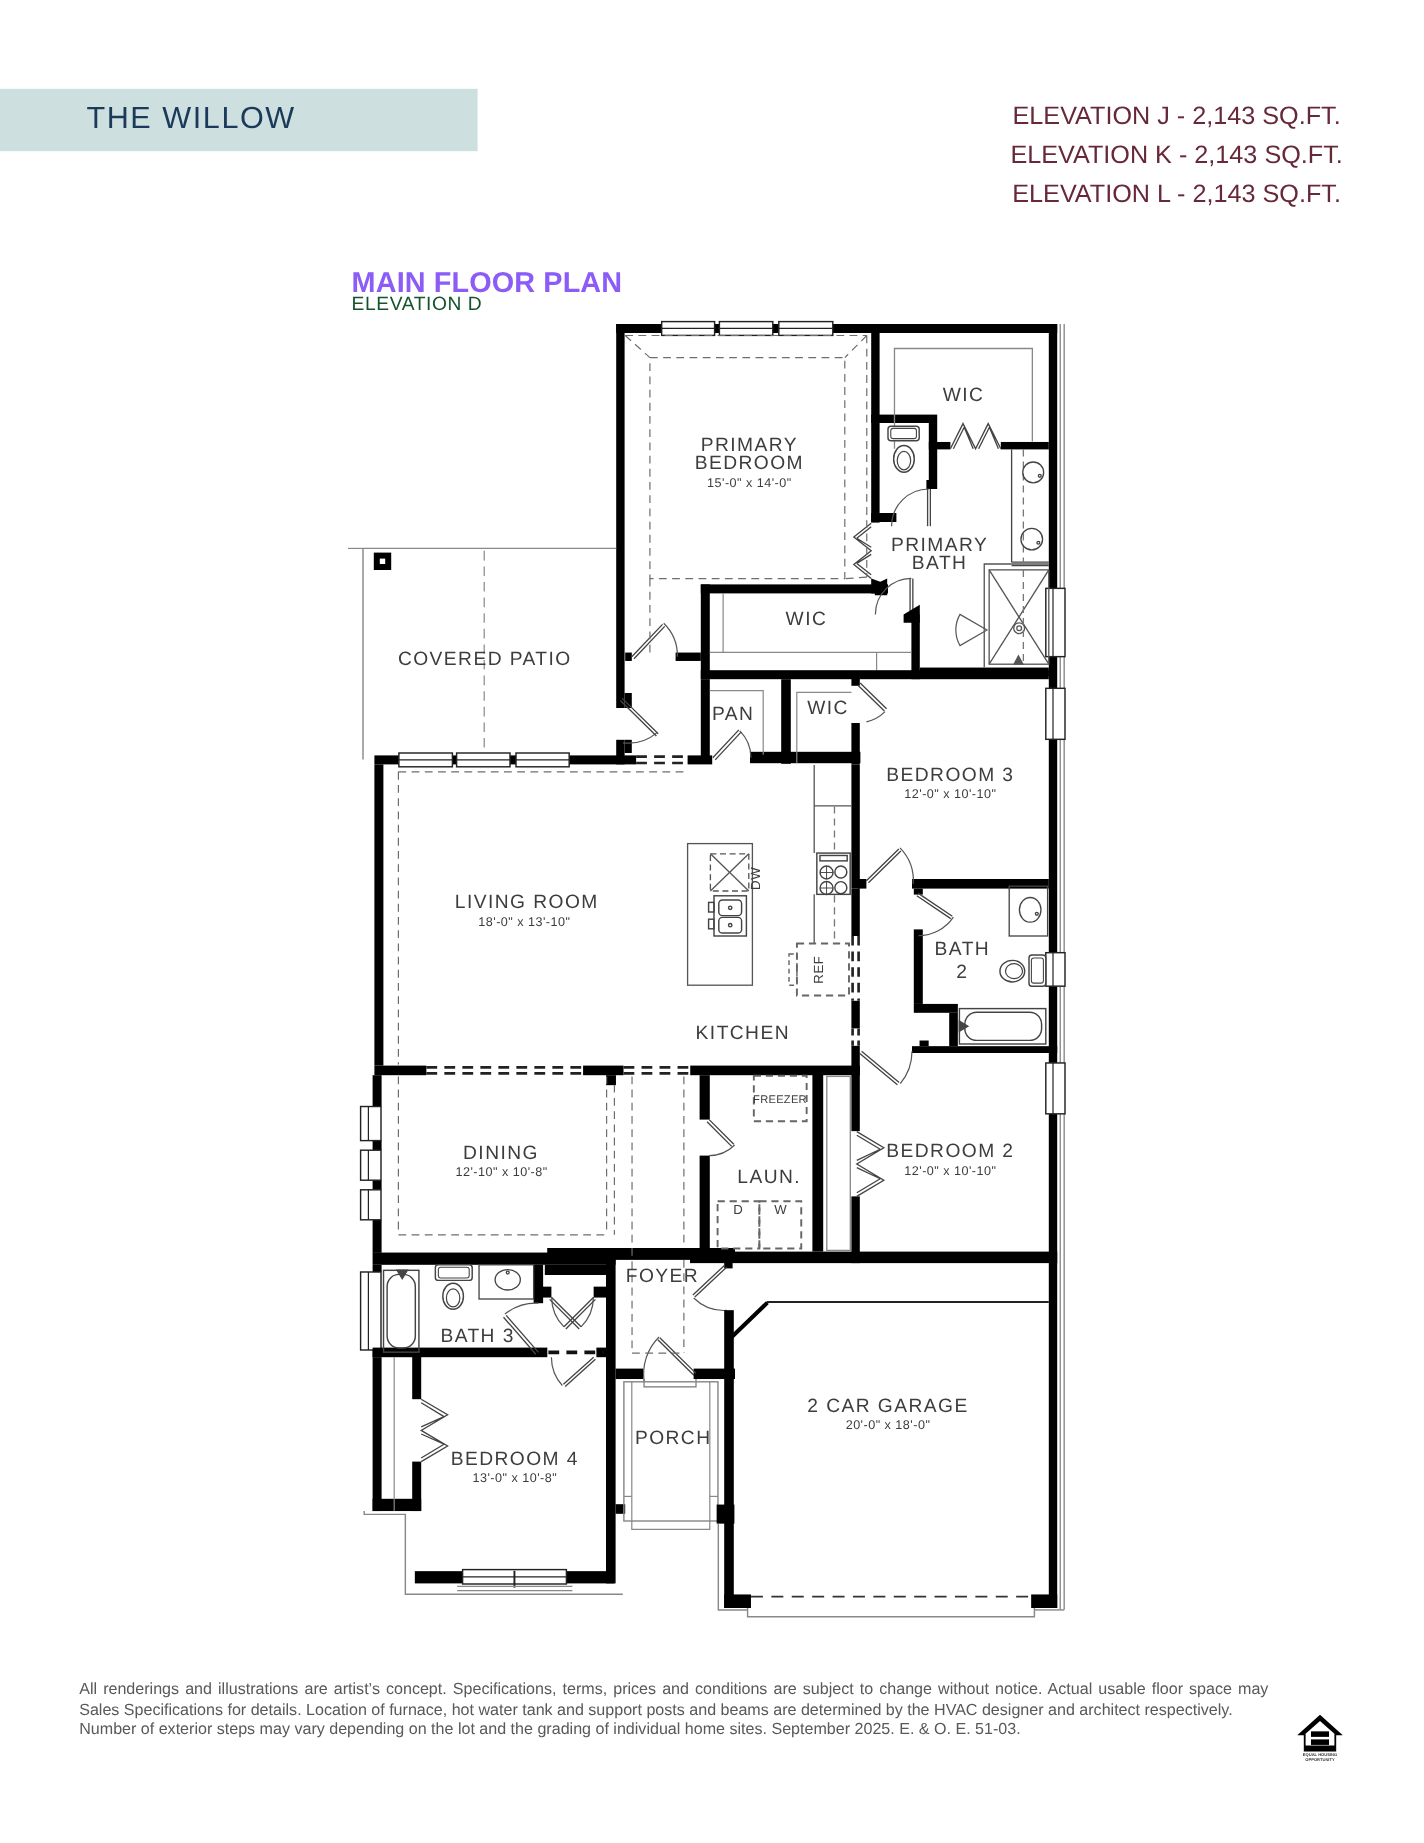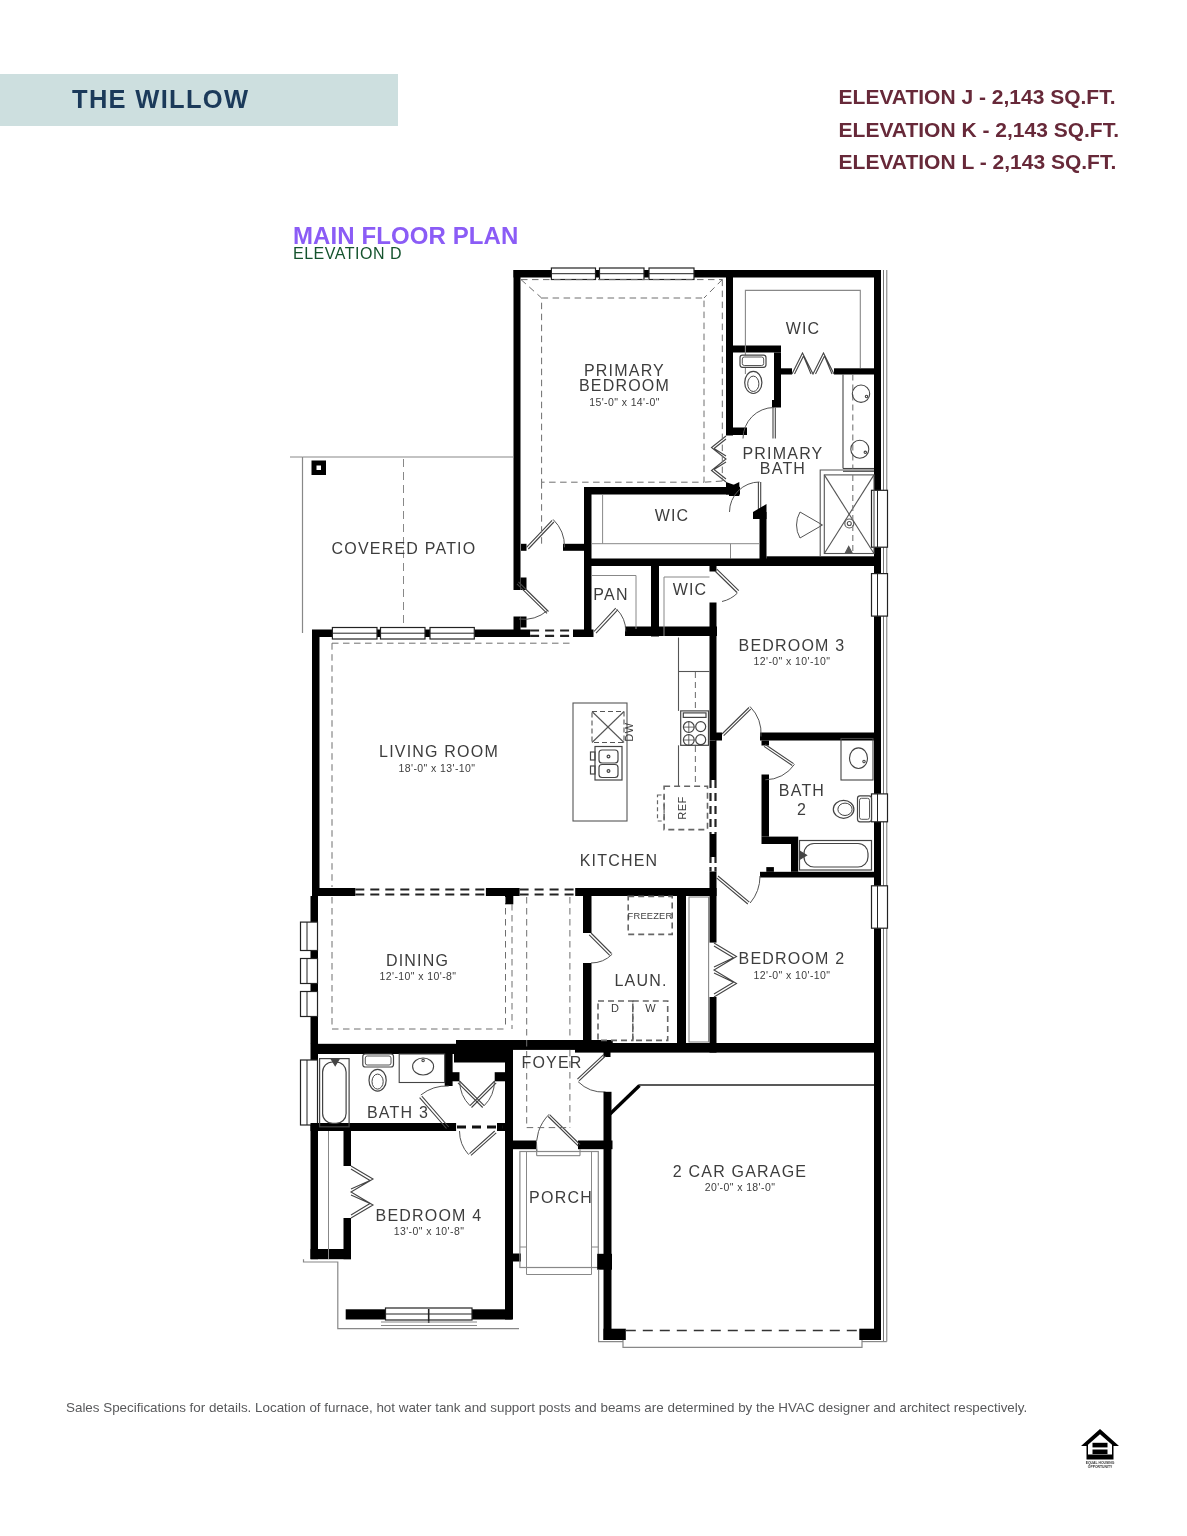--- a/index.html
+++ b/index.html
@@ -1,19 +1,19 @@
 <!DOCTYPE html>
 <html><head>
 <meta charset="utf-8">
 <style>
 html,body{margin:0;padding:0;background:#ffffff;}
 #page{position:relative;width:1187px;height:1536px;background:#ffffff;overflow:hidden;font-family:"Liberation Sans",sans-serif;}
 .hdr-banner{position:absolute;left:0;top:74px;width:398px;height:52px;background:#cddfdf;}
-.hdr-title{position:absolute;left:72px;top:85px;font-size:25.5px;font-weight:bold;color:#1b3a5a;letter-spacing:1.3px;}
-.elev{position:absolute;right:68px;top:81px;text-align:left;color:#672939;font-weight:bold;font-size:21px;line-height:32.5px;letter-spacing:0px;}
+.hdr-title{position:absolute;left:72px;top:85px;font-size:25.5px;font-weight:normal;color:#1b3a5a;letter-spacing:1.3px;}
+.elev{position:absolute;right:68px;top:81px;text-align:center;color:#672939;font-weight:normal;font-size:21px;line-height:32.5px;letter-spacing:0px;}
 .mfp{position:absolute;left:293px;top:222px;color:#8b5cf6;font-weight:bold;font-size:24px;letter-spacing:0.1px;}
 .elevd{position:absolute;left:293px;top:245px;color:#14532d;font-size:16px;letter-spacing:0.5px;}
 .footer{position:absolute;left:66px;top:1400px;width:991px;color:#58595b;font-size:13.4px;line-height:16.6px;}
 .footer div.j{text-align:justify;text-align-last:justify;}
 svg text{font-family:"Liberation Sans",sans-serif;}
 .rm{font-size:16px;letter-spacing:1.2px;fill:#3d3d3d;}
 .dim{font-size:10.5px;letter-spacing:0.4px;fill:#3d3d3d;}
 .sm{font-size:11px;letter-spacing:0.5px;fill:#3d3d3d;}
 </style>
 </head>
@@ -706,21 +706,23 @@
 <text x="561" y="1203" class="rm" text-anchor="middle">PORCH</text>
 
 <g>
 <text x="740" y="1177" class="rm" text-anchor="middle">2 CAR GARAGE</text>
 <text x="740" y="1191" class="dim" text-anchor="middle">20'-0" x 18'-0"</text>
 </g>
 </g>
 </svg>
 
 <div class="footer">
+<div class="j">All renderings and illustrations are artist’s concept. Specifications, terms, prices and conditions are subject to change without notice. Actual usable floor space may</div>
 <div>Sales Specifications for details. Location of furnace, hot water tank and support posts and beams are determined by the HVAC designer and architect respectively.</div>
+<div>Number of exterior steps may vary depending on the lot and the grading of individual home sites. September 2025. E. &amp; O. E. 51-03.</div>
 </div>
 
 <svg width="38" height="42" viewBox="0 0 38 42" style="position:absolute;left:1081px;top:1429px;">
 <g>
 <path d="M19,0 L38,17 L32.5,17 L32.5,30.5 L5.5,30.5 L5.5,17 L0,17 Z" fill="#000"></path>
 <path d="M19,5.2 L31,15.8 L31,25.5 L7,25.5 L7,15.8 Z" fill="#fff"></path>
 <rect x="11.5" y="13.8" width="15" height="4.6" fill="#000"></rect>
 <rect x="11.5" y="20.5" width="15" height="4.6" fill="#000"></rect>
 <text x="19" y="34.5" font-size="3.4" text-anchor="middle" fill="#333" font-weight="bold">EQUAL HOUSING</text>
 <text x="19" y="38.5" font-size="3.4" text-anchor="middle" fill="#333" font-weight="bold">OPPORTUNITY</text>

